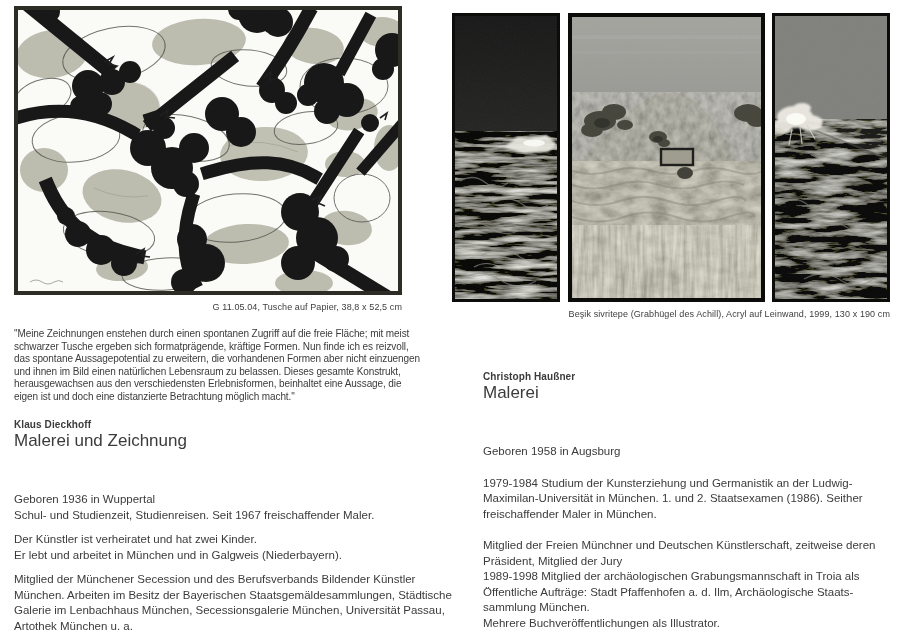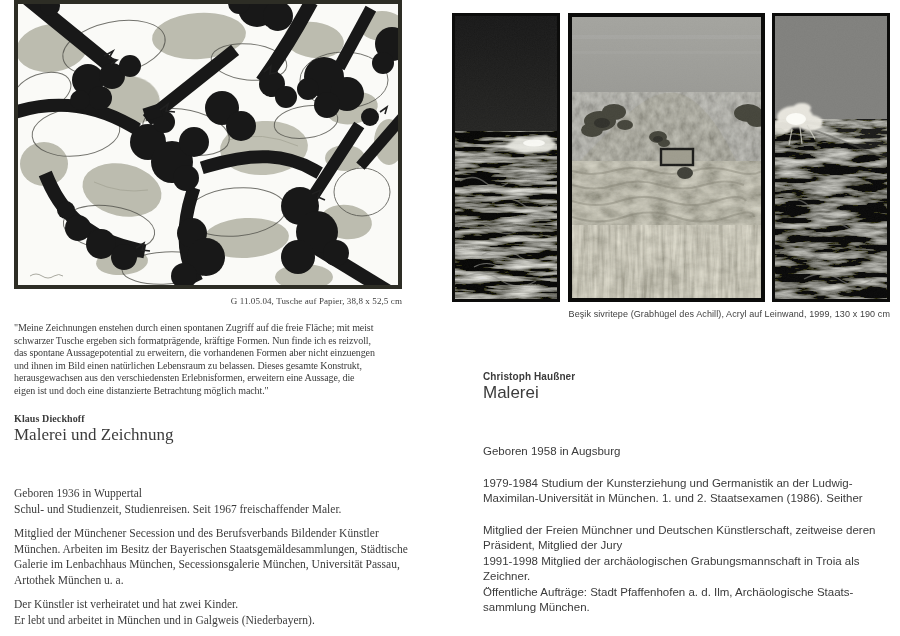--- a/index.html
+++ b/index.html
@@ -2,21 +2,21 @@
 <html lang="de"><head>
 <meta charset="utf-8">
 <style>
   html,body{margin:0;padding:0;}
   body{
     width:900px;height:636px;overflow:hidden;background:#ffffff;
     font-family:"Liberation Sans",sans-serif;color:#3b3b3b;
   }
   .page{position:relative;width:900px;height:636px;background:#ffffff;}
   .col{position:absolute;}
-  .col-left{left:14px;top:0;width:424px;font-family:Liberation Serif, serif;}
+  .col-left{left:14px;top:6px;width:424px;}
   .col-right{left:452px;top:13px;width:438px;}
   figure{margin:0;padding:0;}
   svg{display:block;}
   .caption{font-size:9px;letter-spacing:.1px;line-height:11px;color:#3e3e3e;margin-top:7px;}
   .col-left .caption{width:388px;text-align:right;}
   .col-right .caption{width:438px;text-align:right;}
   .quote{margin:15px 0 0 0;font-size:10px;line-height:12.5px;letter-spacing:-.1px;}
   .artist-name{margin:14px 0 0 0;font-size:10px;font-weight:bold;line-height:16px;letter-spacing:.1px;}
   .subtitle{font-size:17px;line-height:15px;}
   .bio{font-size:11.5px;line-height:15.5px;margin-top:44px;}
@@ -150,41 +150,41 @@
         </g>
       </svg>
       <figcaption class="caption">G 11.05.04, Tusche auf Papier, 38,8 x 52,5 cm</figcaption>
     </figure>
 
     <blockquote class="quote">
       <div class="qline">"Meine Zeichnungen enstehen durch einen spontanen Zugriff auf die freie Fläche; mit meist</div>
       <div class="qline">schwarzer Tusche ergeben sich formatprägende, kräftige Formen. Nun finde ich es reizvoll,</div>
       <div class="qline">das spontane Aussagepotential zu erweitern, die vorhandenen Formen aber nicht einzuengen</div>
       <div class="qline">und ihnen im Bild einen natürlichen Lebensraum zu belassen. Dieses gesamte Konstrukt,</div>
-      <div class="qline">herausgewachsen aus den verschiedensten Erlebnisformen, erweitern eine Aussage, die</div>
+      <div class="qline">herausgewachsen aus den verschiedensten Erlebnisformen, beinhaltet eine Aussage, die</div>
       <div class="qline">eigen ist und doch eine distanzierte Betrachtung möglich macht."</div>
     </blockquote>
 
     <h2 class="artist-name">Klaus Dieckhoff</h2>
     <div class="subtitle">Malerei und Zeichnung</div>
 
     <div class="bio">
       <div class="para">
         <div class="line">Geboren 1936 in Wuppertal</div>
         <div class="line">Schul- und Studienzeit, Studienreisen. Seit 1967 freischaffender Maler.</div>
       </div>
       <div class="para">
+        <div class="line">Der Künstler ist verheiratet und hat zwei Kinder.</div>
+        <div class="line">Er lebt und arbeitet in München und in Galgweis (Niederbayern).</div>
+      </div>
+      <div class="para">
         <div class="line">Mitglied der Münchener Secession und des Berufsverbands Bildender Künstler</div>
         <div class="line">München. Arbeiten im Besitz der Bayerischen Staatsgemäldesammlungen, Städtische</div>
         <div class="line">Galerie im Lenbachhaus München, Secessionsgalerie München, Universität Passau,</div>
         <div class="line">Artothek München u. a.</div>
-      </div>
-      <div class="para">
-        <div class="line">Der Künstler ist verheiratet und hat zwei Kinder.</div>
-        <div class="line">Er lebt und arbeitet in München und in Galgweis (Niederbayern).</div>
       </div>
     </div>
   </section>
 
   <section class="col col-right">
 
     <figure>
       <svg width="438" height="289" viewBox="0 0 438 289">
         <defs>
           <clipPath id="cp1">
@@ -341,26 +341,27 @@
       <h2 class="artist-name">Christoph Haußner</h2>
       <div class="subtitle">Malerei</div>
 
       <div class="bio">
         <div class="para">
           <div class="line">Geboren 1958 in Augsburg</div>
         </div>
         <div class="para">
           <div class="line">1979-1984 Studium der Kunsterziehung und Germanistik an der Ludwig-</div>
           <div class="line">Maximilan-Universität in München. 1. und 2. Staatsexamen (1986). Seither</div>
+          <div class="line">freischaffender Maler in München.</div>
         </div>
         <div class="para">
           <div class="line">Mitglied der Freien Münchner und Deutschen Künstlerschaft, zeitweise deren</div>
           <div class="line">Präsident, Mitglied der Jury</div>
-          <div class="line">1991-1998 Mitglied der archäologischen Grabungsmannschaft in Troia als</div>
-          <div class="line">Zeichner.</div>
+          <div class="line">1989-1998 Mitglied der archäologischen Grabungsmannschaft in Troia als</div>
           <div class="line">Öffentliche Aufträge: Stadt Pfaffenhofen a. d. Ilm, Archäologische Staats-</div>
           <div class="line">sammlung München.</div>
+          <div class="line">Mehrere Buchveröffentlichungen als Illustrator.</div>
         </div>
       </div>
     </div>
   </section>
 
 </div>
 
 </body></html>

